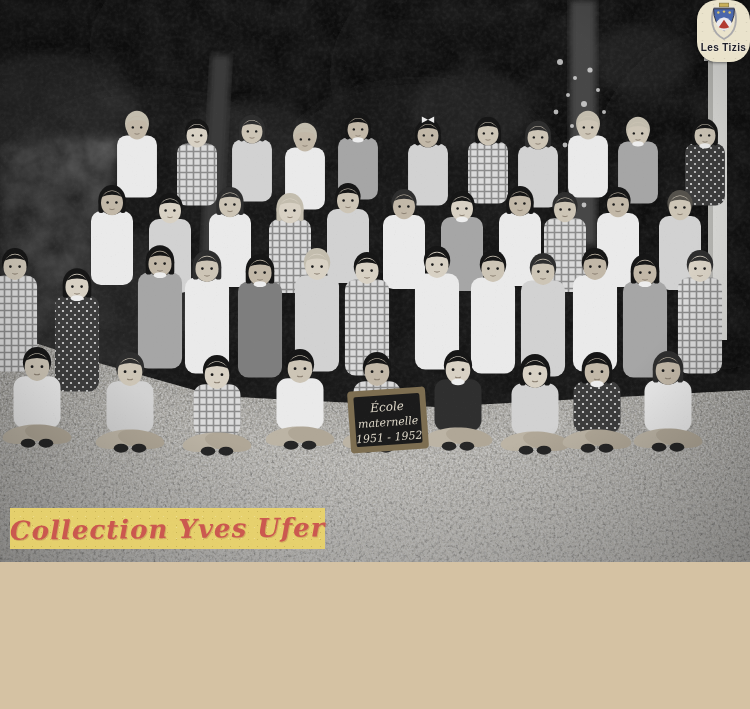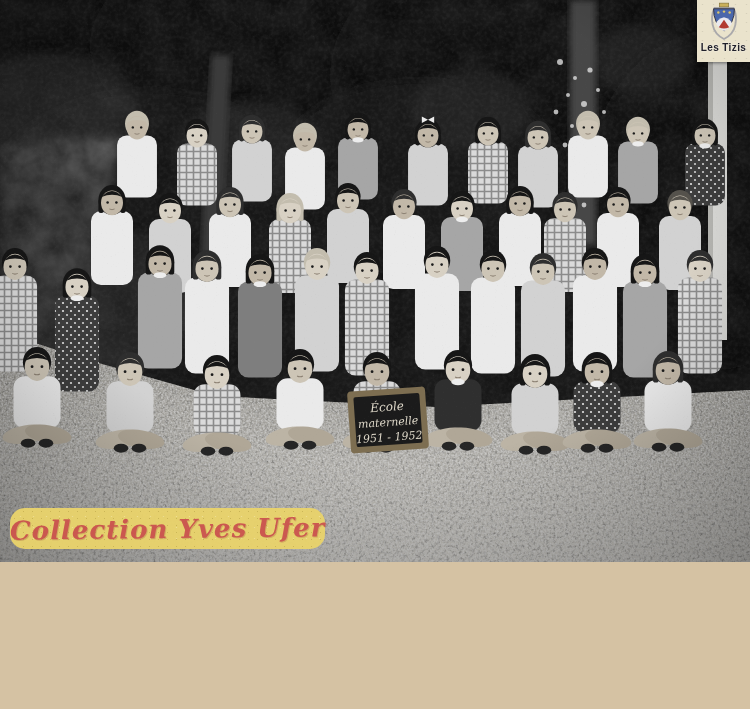--- a/index.html
+++ b/index.html
@@ -6,33 +6,33 @@
   .page{position:relative;width:750px;height:709px;overflow:hidden;
         font-family:"DejaVu Sans","Liberation Sans",sans-serif;background:var(--caption-bg,#d5c2a3);}
   .photo{position:relative;width:750px;height:562px;margin:0;overflow:hidden;background:#101010;}
   #photo-svg{display:block;width:750px;height:562px;}
   
   .badge{position:absolute;top:0;right:0;width:53px;height:62px;
          background:var(--badge-bg,#eae3cc);
          background-image:radial-gradient(rgba(120,120,110,.18) 12%,transparent 13%);
          background-size:11px 9px;
          box-shadow:-1px 1px 3px rgba(0,0,0,.45);
-         display:flex;flex-direction:column;align-items:center;padding-top:2px;box-sizing:border-box;}
+         display:flex;flex-direction:column;align-items:center;padding-top:2px;box-sizing:border-box;border-radius:20px;}
   .crest{width:34px;height:40px;}
   .badge-label{font-family:"Liberation Sans",sans-serif;font-weight:bold;font-size:10px;
                color:var(--badge-text,#20202a);letter-spacing:.4px;margin-top:0;
                text-shadow:0 0 2px rgba(255,255,255,.8);white-space:nowrap;}
   
   .watermark{position:absolute;left:10px;top:508px;width:315px;height:41px;
              background-color:var(--watermark-bg,#e9d36c);
              background-image:
                radial-gradient(rgba(140,118,30,.30) 12%,transparent 13%),
                radial-gradient(rgba(255,246,205,.38) 10%,transparent 11%);
              background-size:9px 7px,13px 11px;background-position:0 0,4px 3px;
-             display:flex;align-items:center;justify-content:center;opacity:.96;border-radius:15px;}
+             display:flex;align-items:center;justify-content:center;opacity:.96;}
   .watermark span{font-family:"DejaVu Serif","Liberation Serif",serif;font-style:italic;font-weight:bold;
                   font-size:26px;color:var(--watermark-text,#cd564d);letter-spacing:1px;
                   transform:rotate(-0.6deg);text-shadow:1px 1px 0 rgba(150,60,50,.25);white-space:nowrap;}
   
   .caption{width:750px;height:147px;background:var(--caption-bg,#d5c2a3);
            padding:14px 10px 0 186px;box-sizing:border-box;color:#141414;}
   .caption p{margin:0;font-size:14px;line-height:19px;}
   .cap-title{font-weight:bold;margin-bottom:19px !important;}
   .cap-subtitle{font-weight:bold;}
 </style>

